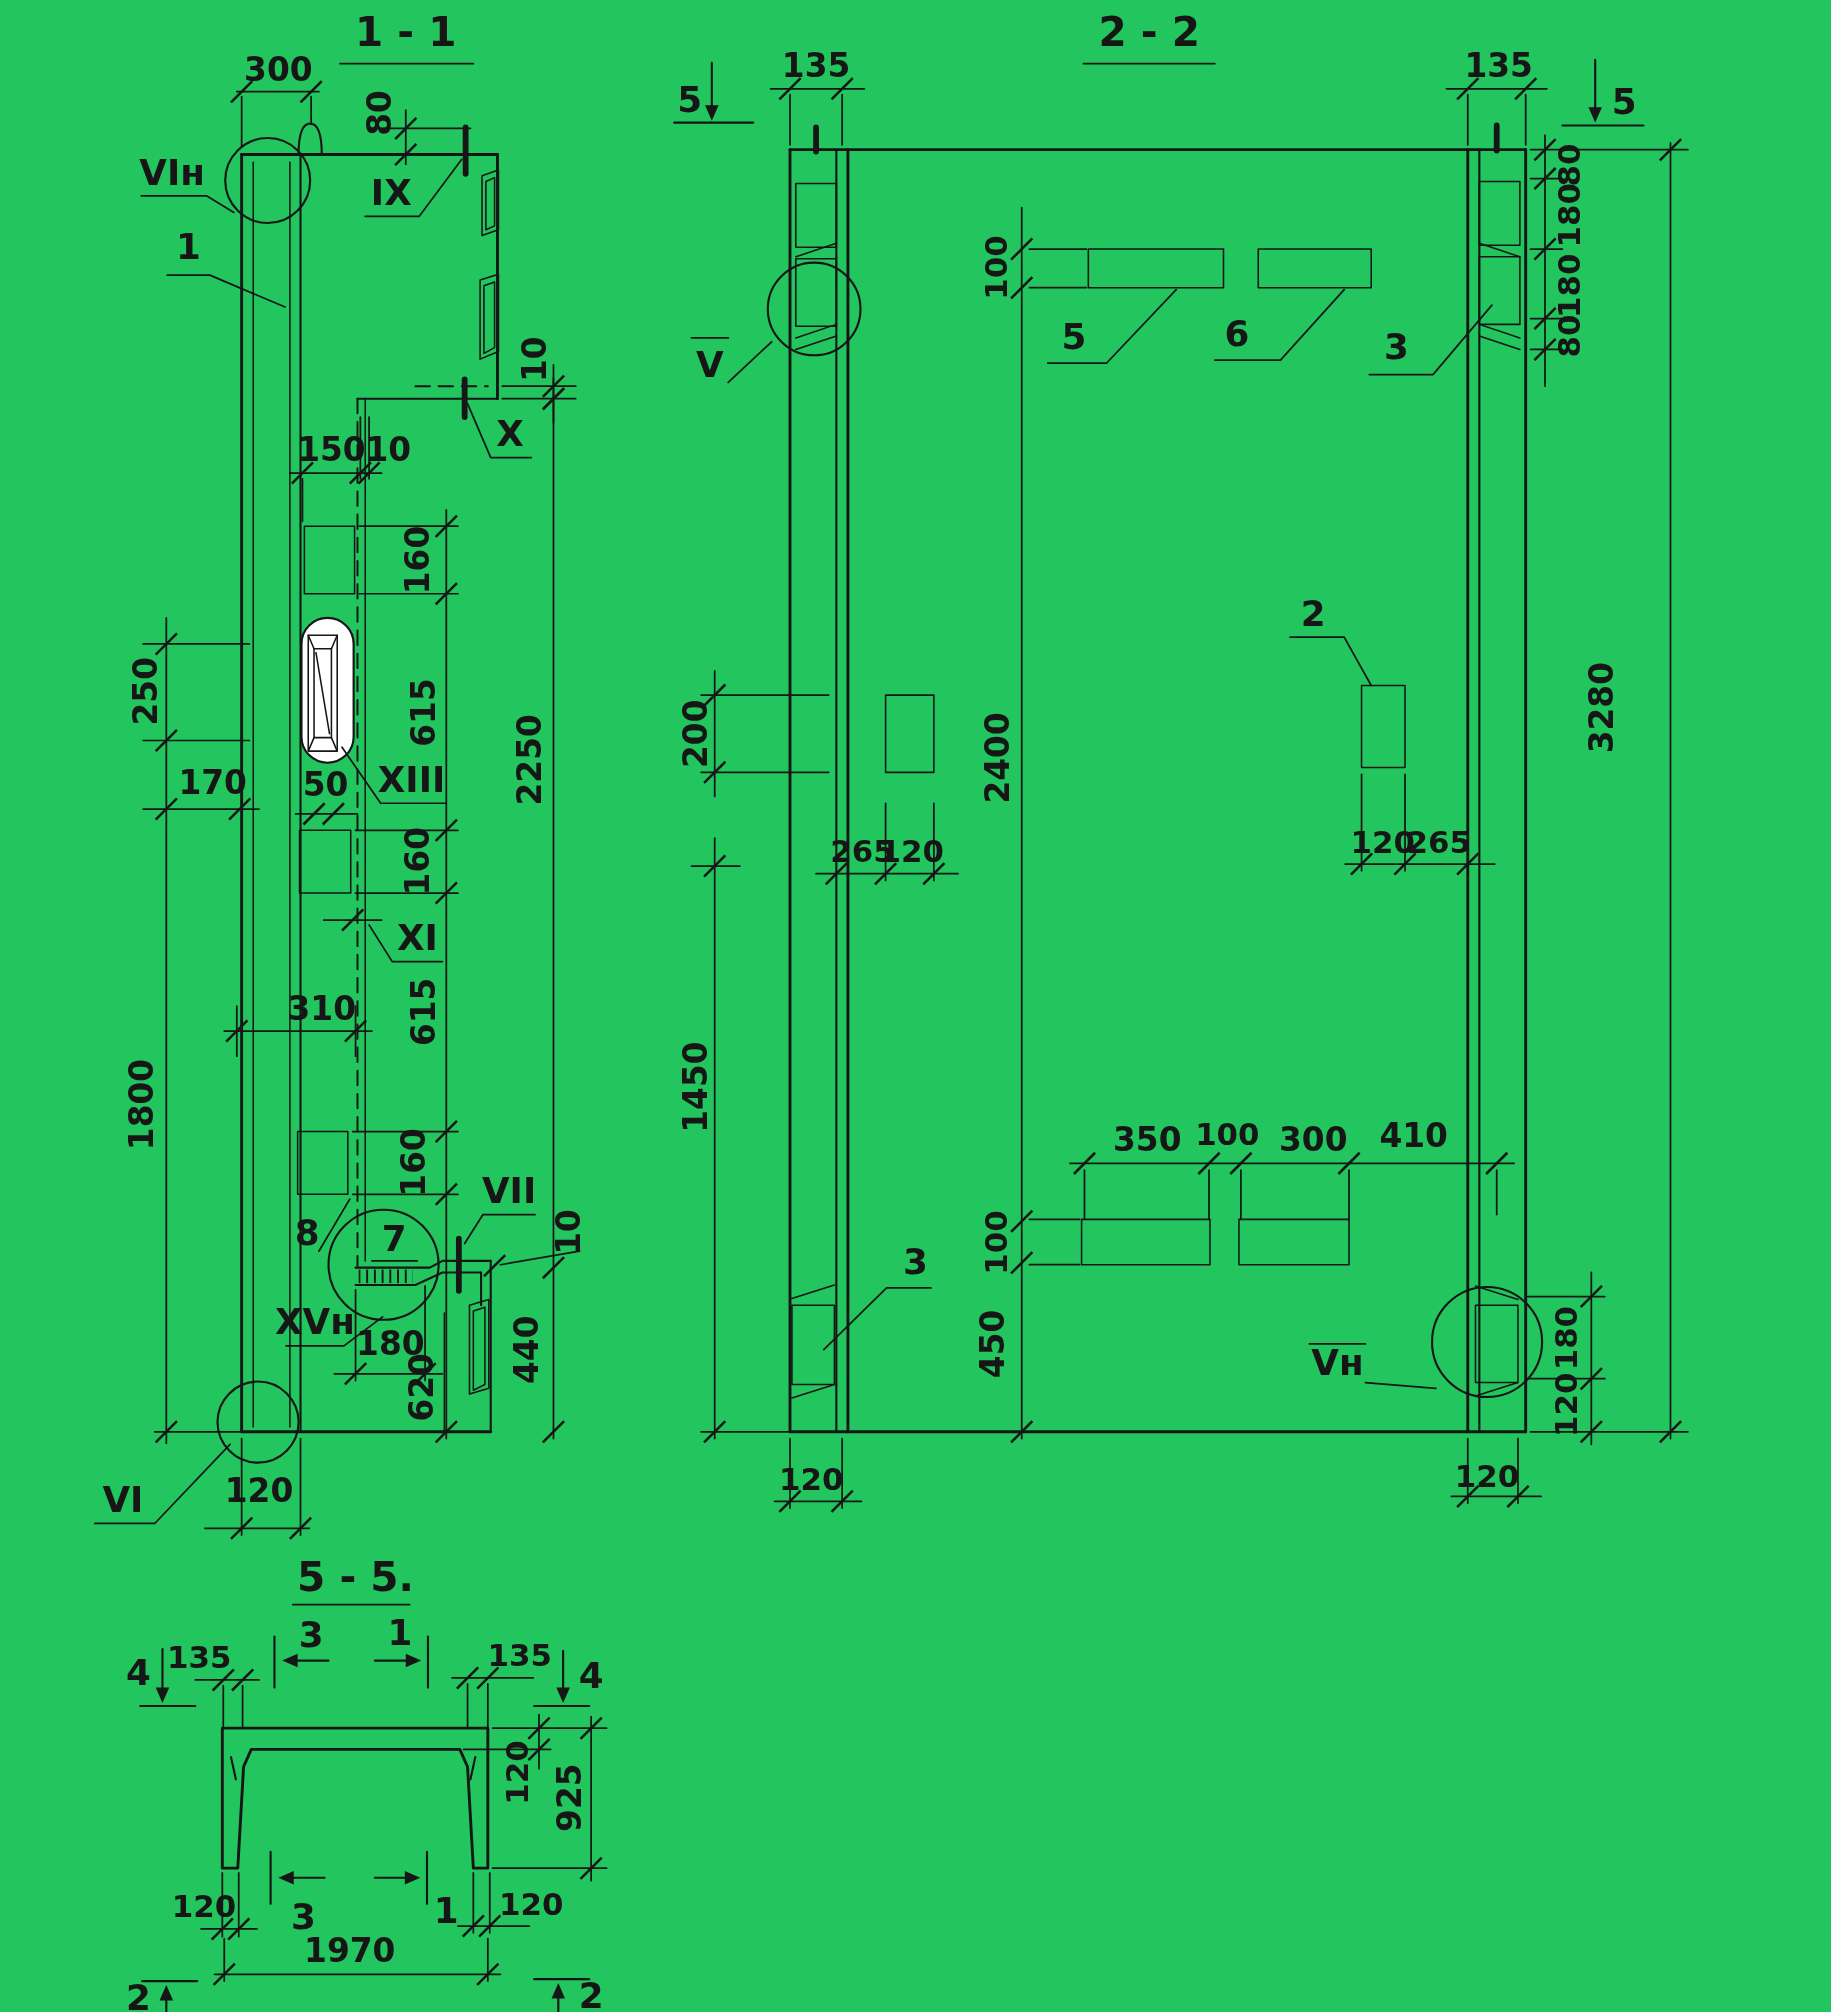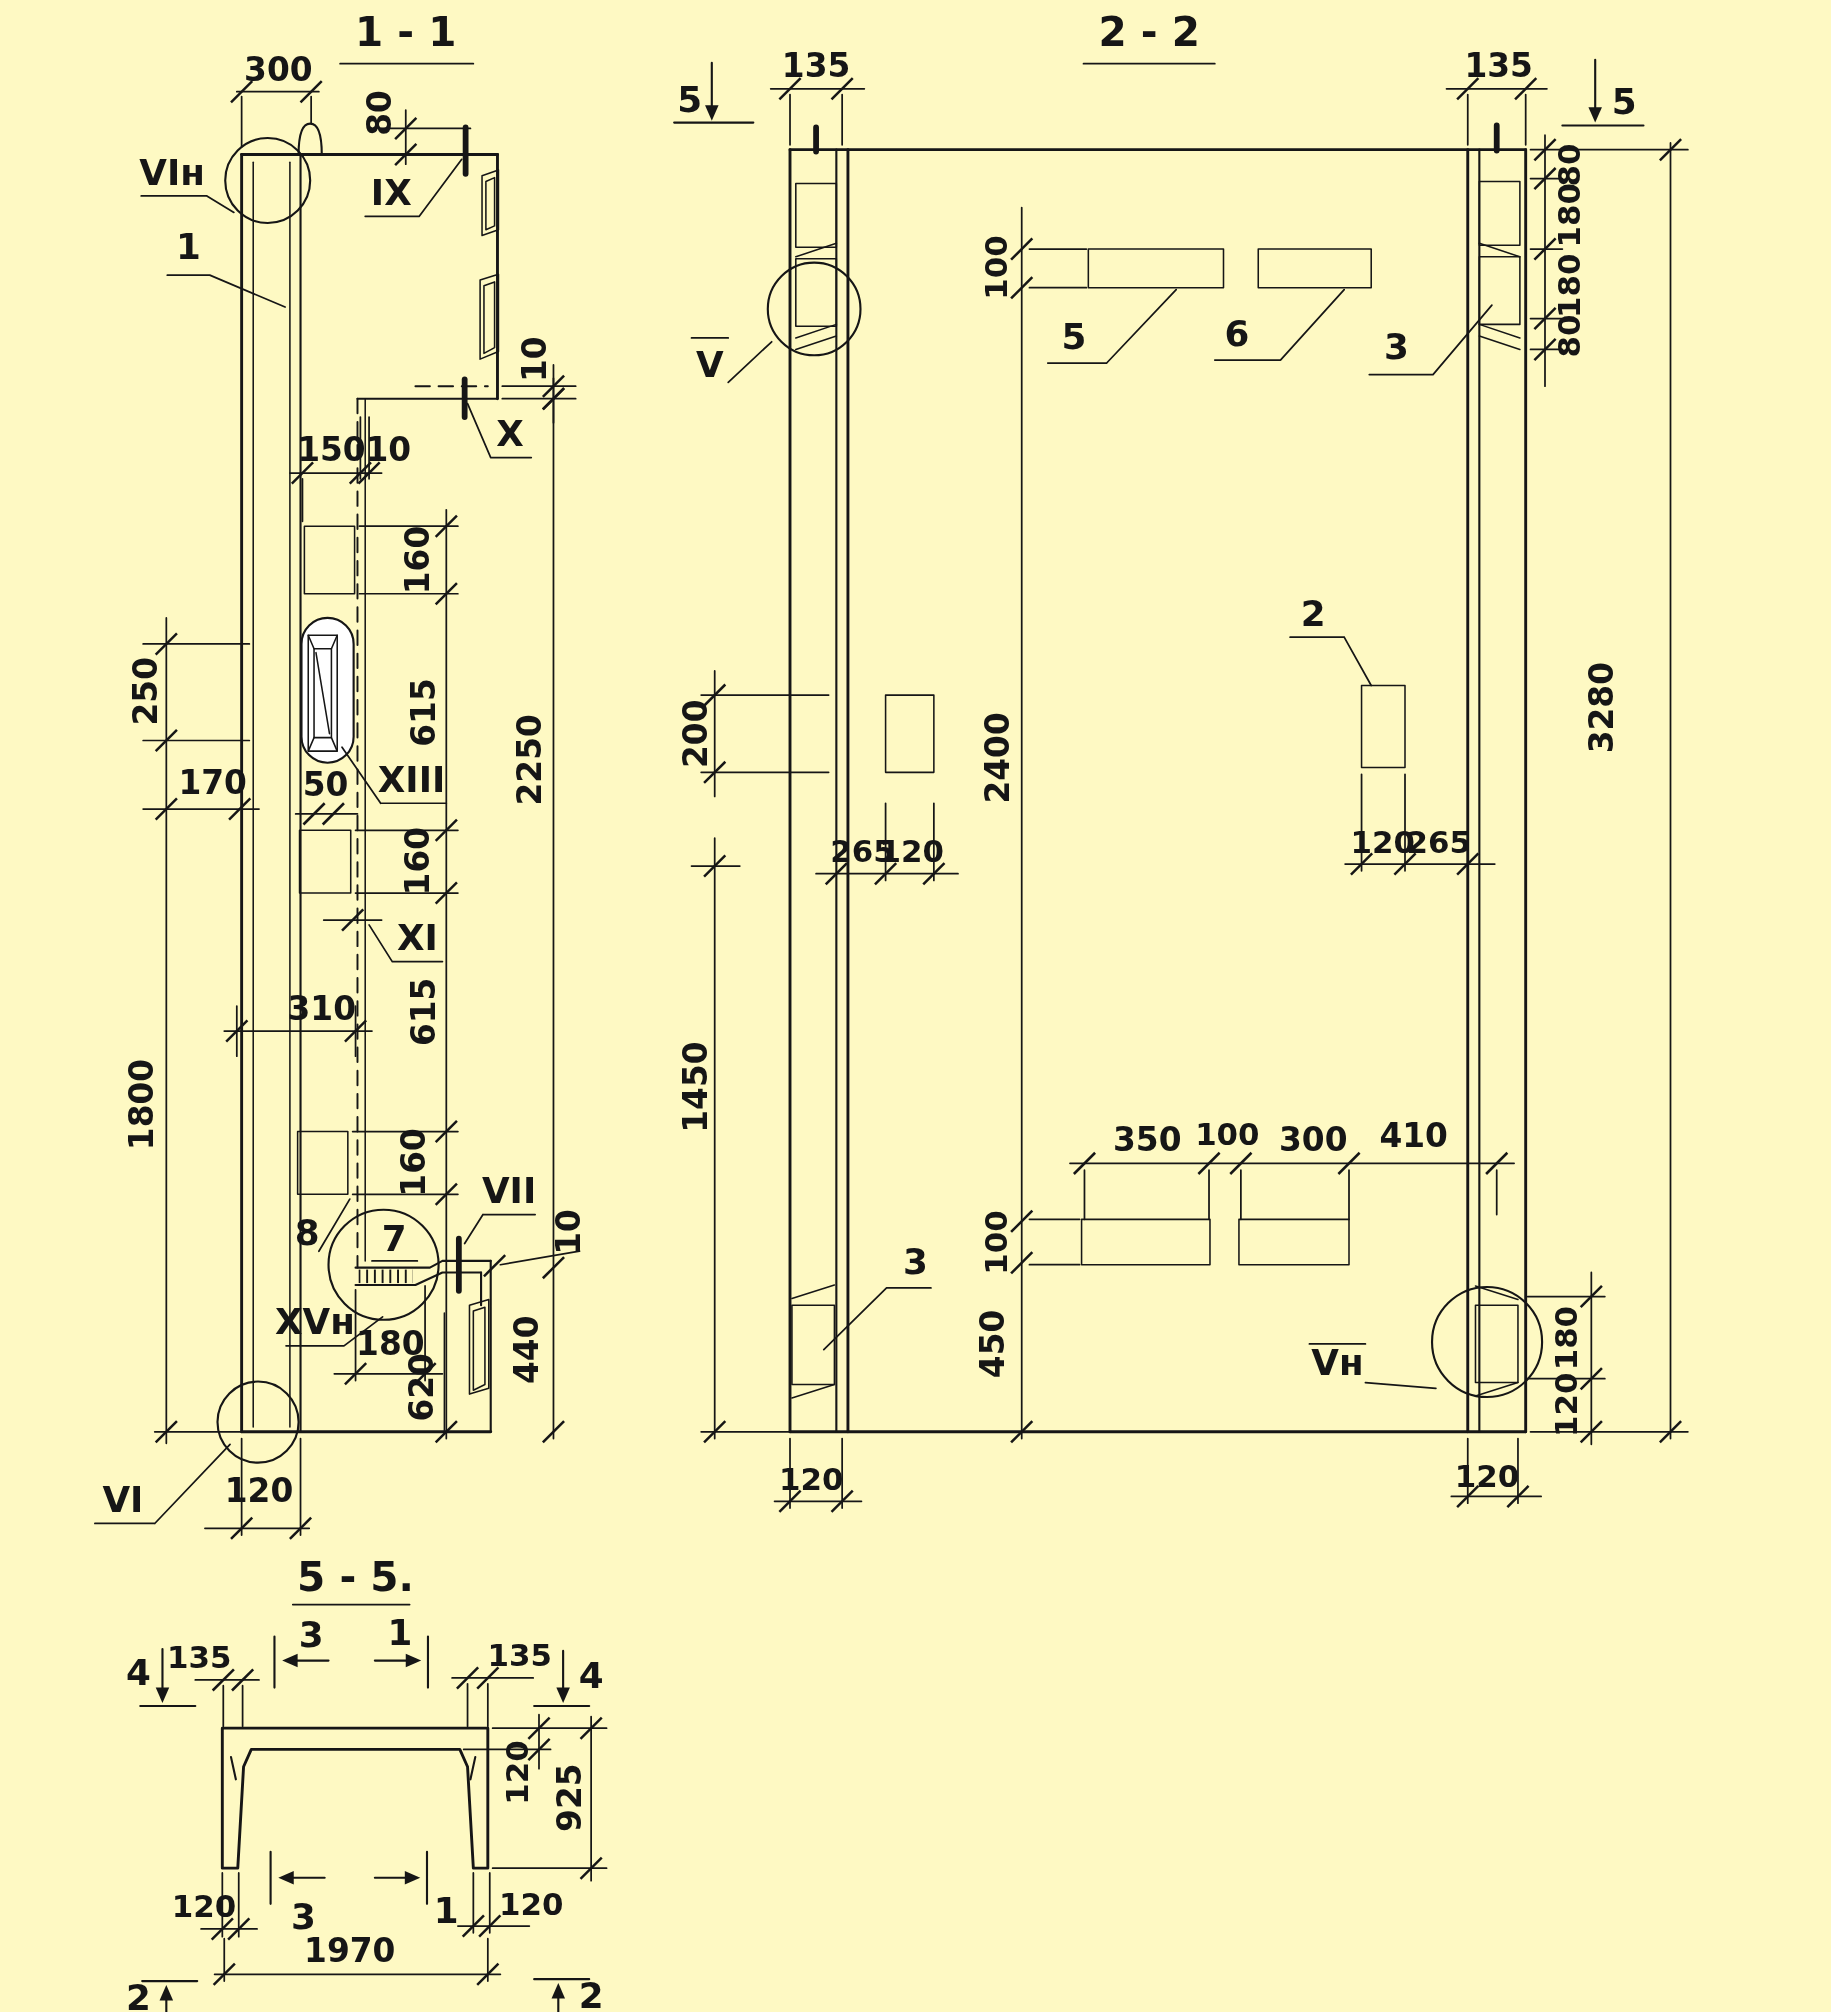--- a/index.html
+++ b/index.html
@@ -1,16 +1,16 @@
 <!DOCTYPE html>
 <html><head>
 <meta charset="utf-8">
 <style>
   html,body{margin:0;padding:0;background:#fff}
-  .page{position:relative;width:1832px;height:2012px;background:#fef9c3;overflow:hidden}
+  .page{position:relative;width:1832px;height:2012px;background:#22c55e;overflow:hidden}
   svg{display:block}
   .o{stroke:#161616;fill:none;stroke-width:3;stroke-linecap:round;stroke-linejoin:round}
   .m{stroke-width:2.2}
   .d{stroke-width:1.8}
   .th{stroke-width:1.6}
   .dash{stroke-dasharray:15 9;stroke-width:2}
   .bold{stroke-width:6}
   .wh{fill:#ffffff}
   text{font:700 34px "DejaVu Sans", sans-serif;fill:#161616;text-anchor:middle}
   .big{font-size:42px}

